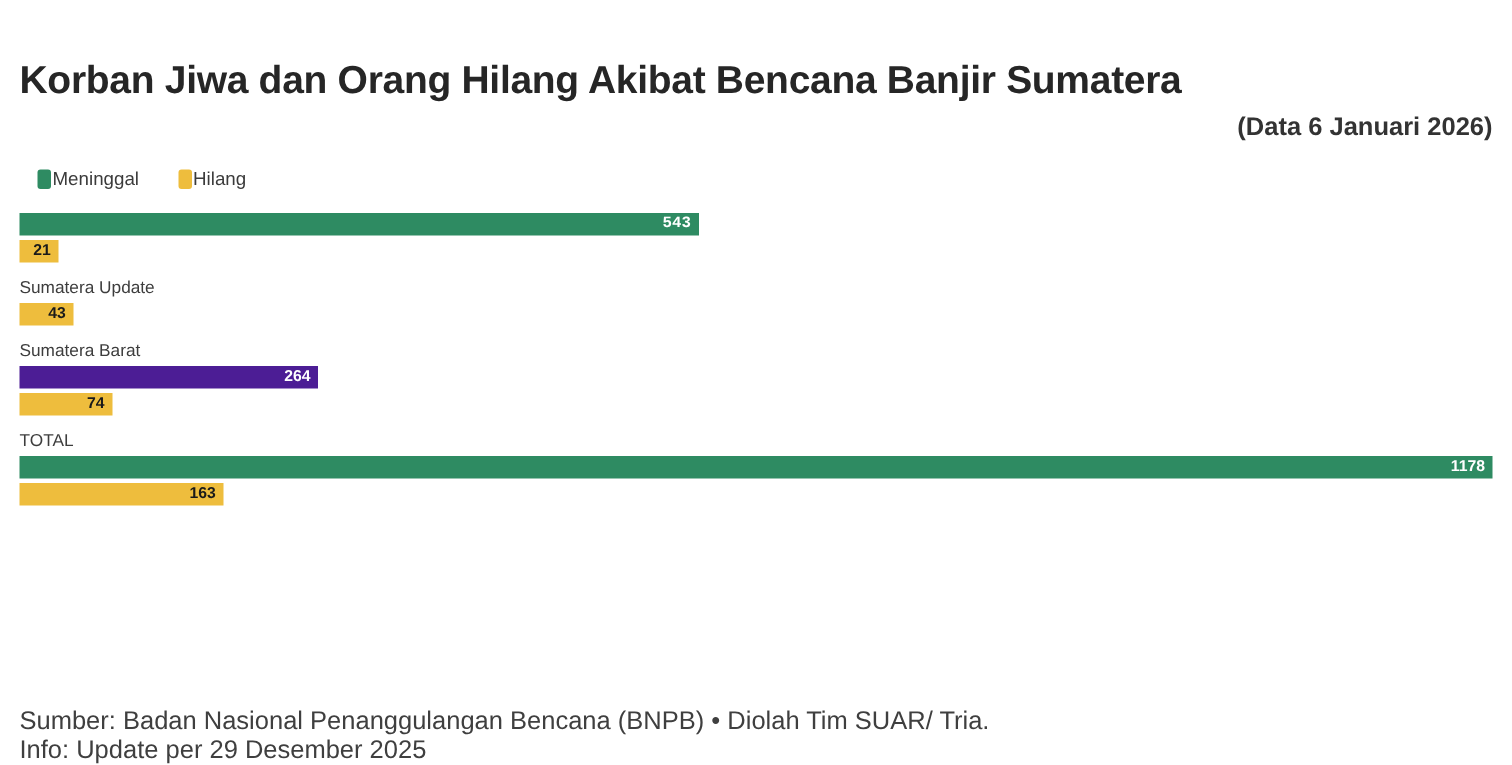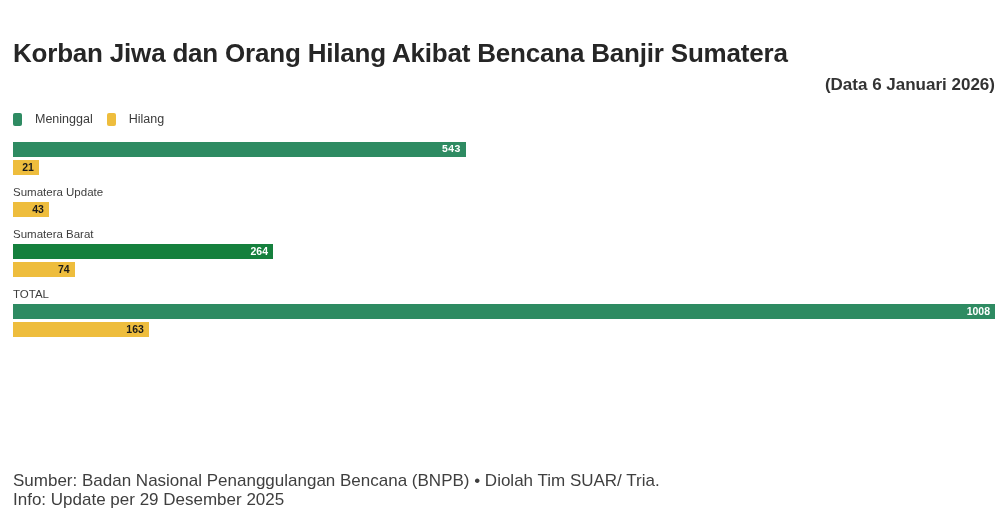--- a/index.html
+++ b/index.html
@@ -47,21 +47,22 @@
   .legend {
     display: flex;
     align-items: center;
     gap: 14px;
     margin-top: 17px;
     height: 14px;
   }
   .legend-item {
     display: flex;
     align-items: center;
-    gap: 13px;
+    gap: 1px;
+    margin-left: 12px;
   }
   .legend-swatch {
     width: 9px;
     height: 13px;
     border-radius: 2px;
     display: block;
   }
   .legend-label {
     font-size: 12.5px;
     color: #3b3b3b;
@@ -167,36 +168,36 @@
       <div class="bar-row">
         <div class="bar bar-missing" style="width: 35.8455px; background: rgb(238, 189, 61);">
           <span class="bar-value">43</span>
         </div>
       </div>
     </div>
 
     <div class="group">
       <div class="group-label">Sumatera Barat</div>
       <div class="bar-row">
-        <div class="bar bar-dead" style="width: 260px; background: #15803d; text-align: center;">
+        <div class="bar bar-dead" style="width: 199px; background: #4c1d95; text-align: center;">
           <span class="bar-value">264</span>
         </div>
       </div>
       <div class="bar-row">
         <div class="bar bar-missing" style="width: 61.6876px; background: rgb(238, 189, 61);">
           <span class="bar-value">74</span>
         </div>
       </div>
     </div>
 
     <div class="group">
       <div class="group-label">TOTAL</div>
       <div class="bar-row">
         <div class="bar bar-dead" style="width: 982px; background: rgb(46, 139, 98);">
-          <span class="bar-value">1008</span>
+          <span class="bar-value">1178</span>
         </div>
       </div>
       <div class="bar-row">
         <div class="bar bar-missing" style="width: 135.879px; background: rgb(238, 189, 61);">
           <span class="bar-value">163</span>
         </div>
       </div>
     </div>
 
   </div>

